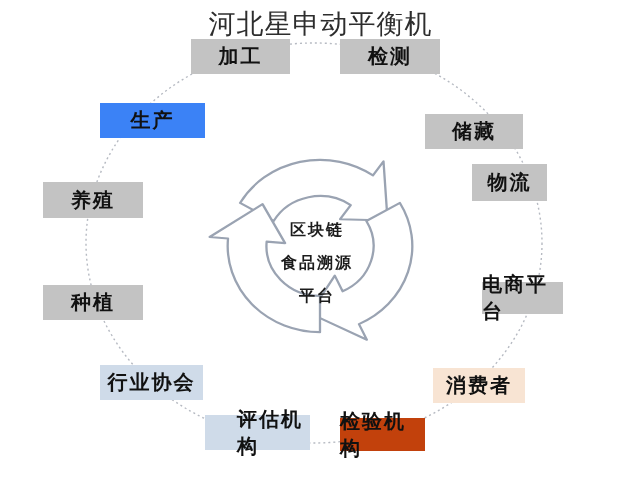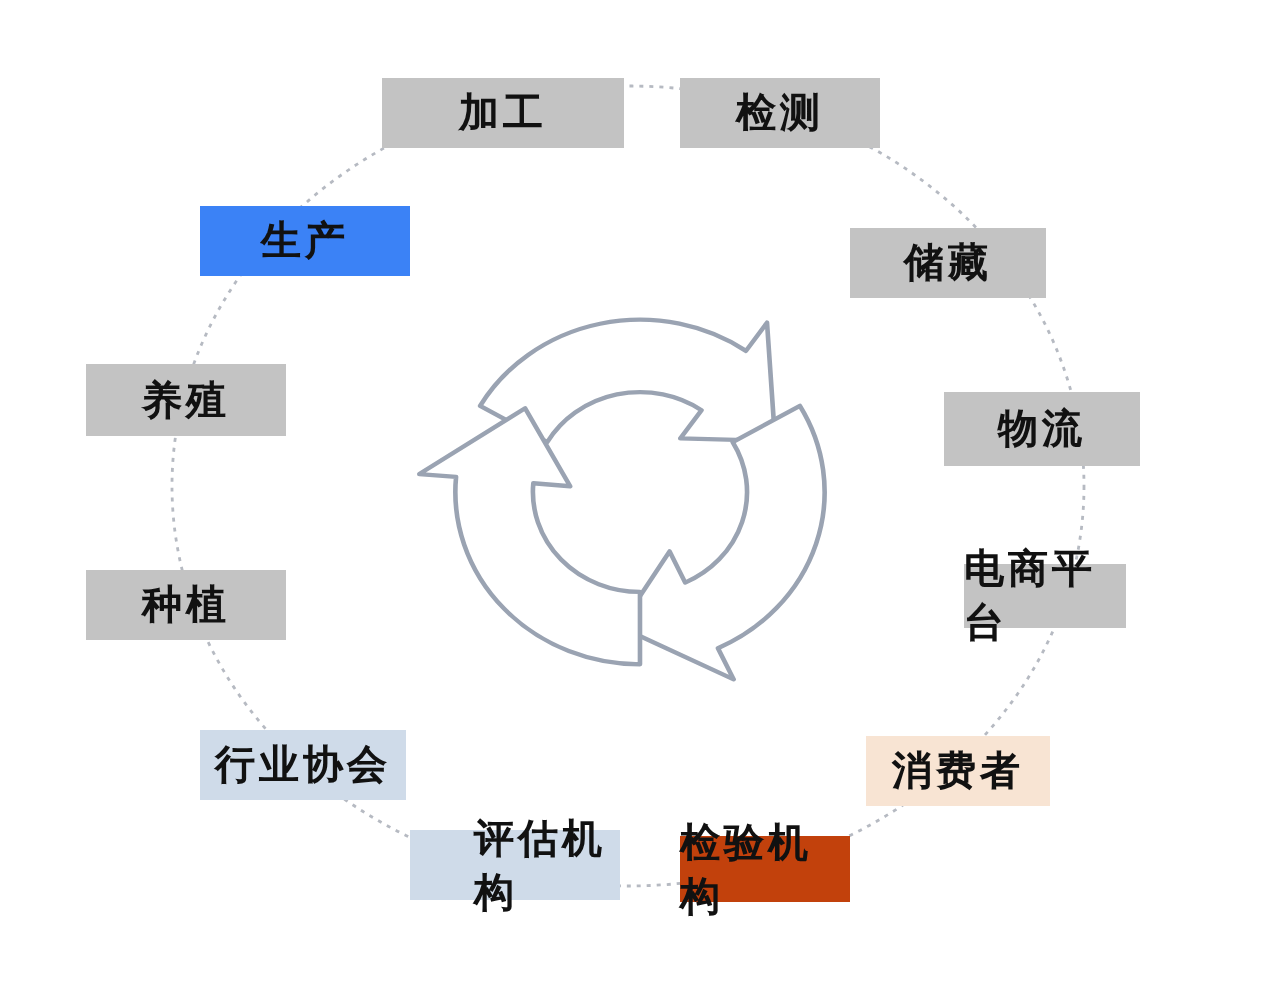--- a/index.html
+++ b/index.html
@@ -48,30 +48,36 @@
                L 68.8 -98.3 L 73.2 -29.6 L 21.8 -31.1
                L 33.3 -47.5 A 58 58 0 0 0 -50.2 -29 Z"></path>
     </defs>
     <g fill="#ffffff" stroke="#9aa3b2" stroke-width="2.5" stroke-linejoin="round">
       <use href="#cyc-arrow"></use>
       <use href="#cyc-arrow" transform="rotate(120)"></use>
       <use href="#cyc-arrow" transform="rotate(240)"></use>
     </g>
   </svg>
 
+  <div class="center-text">
+    <span>区块链</span>
+    <span>食品溯源</span>
+    <span>平台</span>
+  </div>
 
   <div id="nodes-layer">
-      <div class="node" style="left: 191px; top: 39px; width: 121px; height: 35px; background: rgb(195, 195, 195);">加工</div>
+      <div class="node" style="left: 191px; top: 39px; width: 99px; height: 35px; background: rgb(195, 195, 195);">加工</div>
       <div class="node" style="left: 340px; top: 39px; width: 100px; height: 35px; background: rgb(195, 195, 195);">检测</div>
       <div class="node" style="left: 425px; top: 114px; width: 98px; height: 35px; background: rgb(195, 195, 195);">储藏</div>
-      <div class="node" style="left: 472px; top: 196px; width: 98px; height: 37px; background: rgb(195, 195, 195);">物流</div>
+      <div class="node" style="left: 472px; top: 164px; width: 75px; height: 37px; background: rgb(195, 195, 195);">物流</div>
       <div class="node" style="left: 482px; top: 282px; width: 81px; height: 32px; background: rgb(195, 195, 195);">电商平台</div>
       <div class="node" style="left: 433px; top: 368px; width: 92px; height: 35px; background: rgb(248, 228, 211);">消费者</div>
       <div class="node" style="left: 340px; top: 418px; width: 85px; height: 33px; background: #c2410c;">检验机构</div>
       <div class="node" style="left: 205px; top: 415px; width: 105px; height: 35px; background: rgb(207, 219, 233); padding-left: 32px;">评估机构</div>
       <div class="node" style="left: 100px; top: 365px; width: 103px; height: 35px; background: rgb(207, 219, 233);">行业协会</div>
       <div class="node" style="left: 43px; top: 285px; width: 100px; height: 35px; background: rgb(195, 195, 195);">种植</div>
       <div class="node" style="left: 43px; top: 182px; width: 100px; height: 36px; background: rgb(195, 195, 195);">养殖</div>
       <div class="node" style="left: 100px; top: 103px; width: 105px; height: 35px; background: #3b82f6;">生产</div>
     </div>
 
+  <div class="title">河北星申动平衡机</div>
 
 </div>
 
 </body></html>

